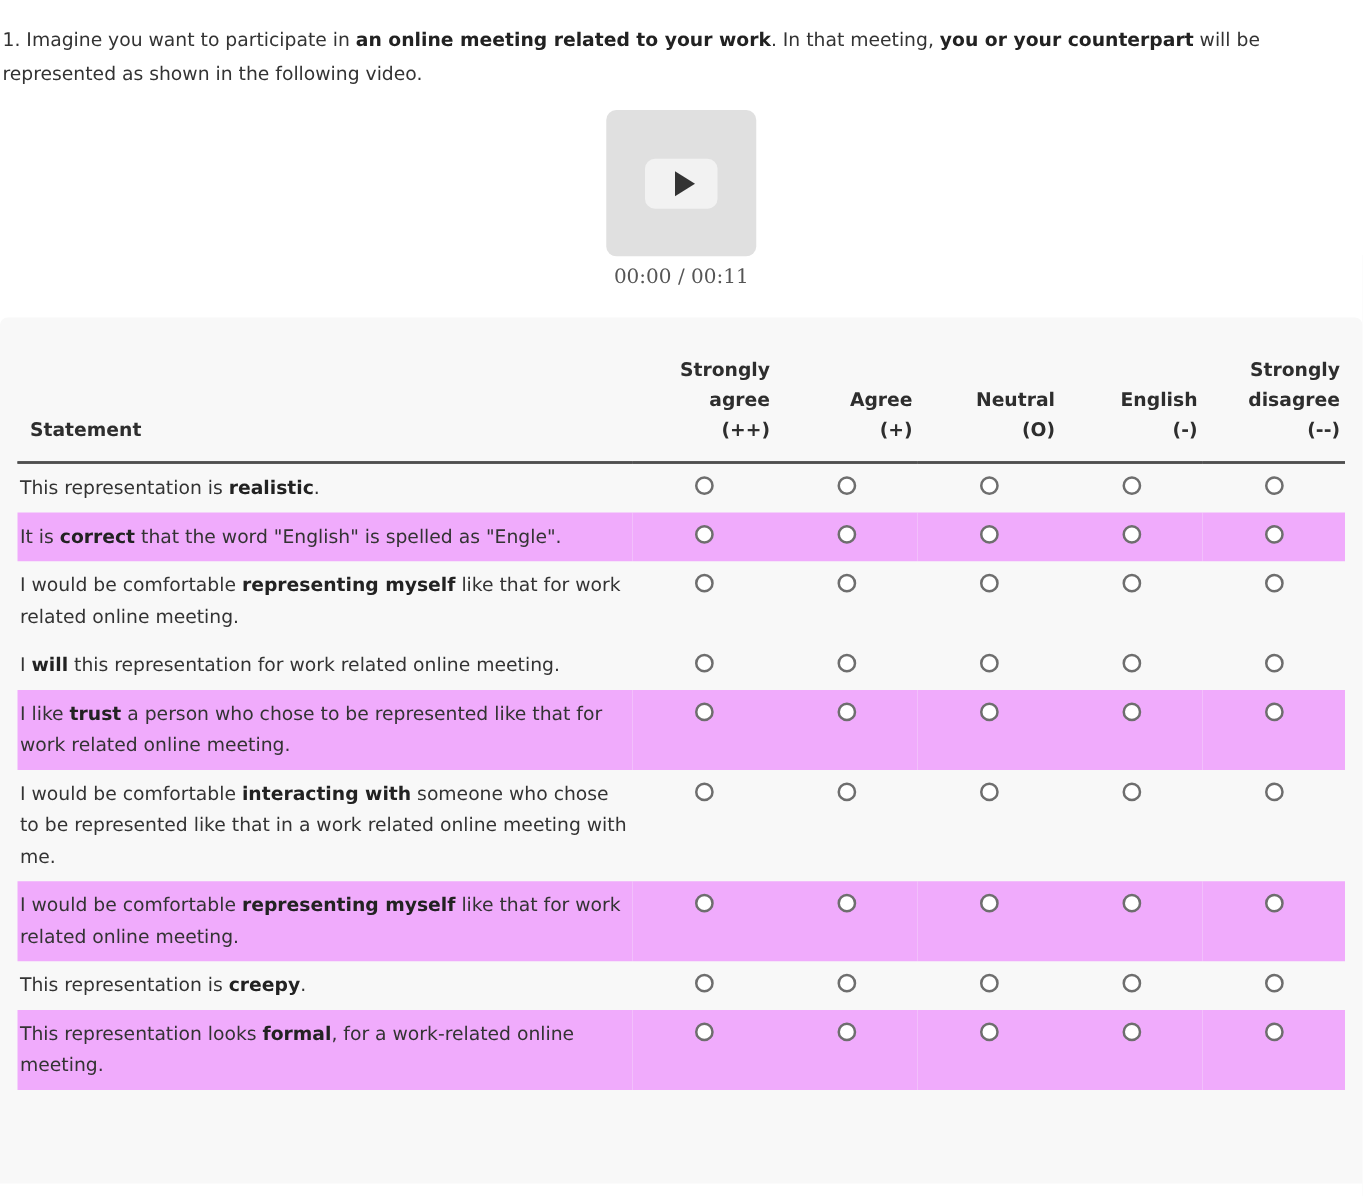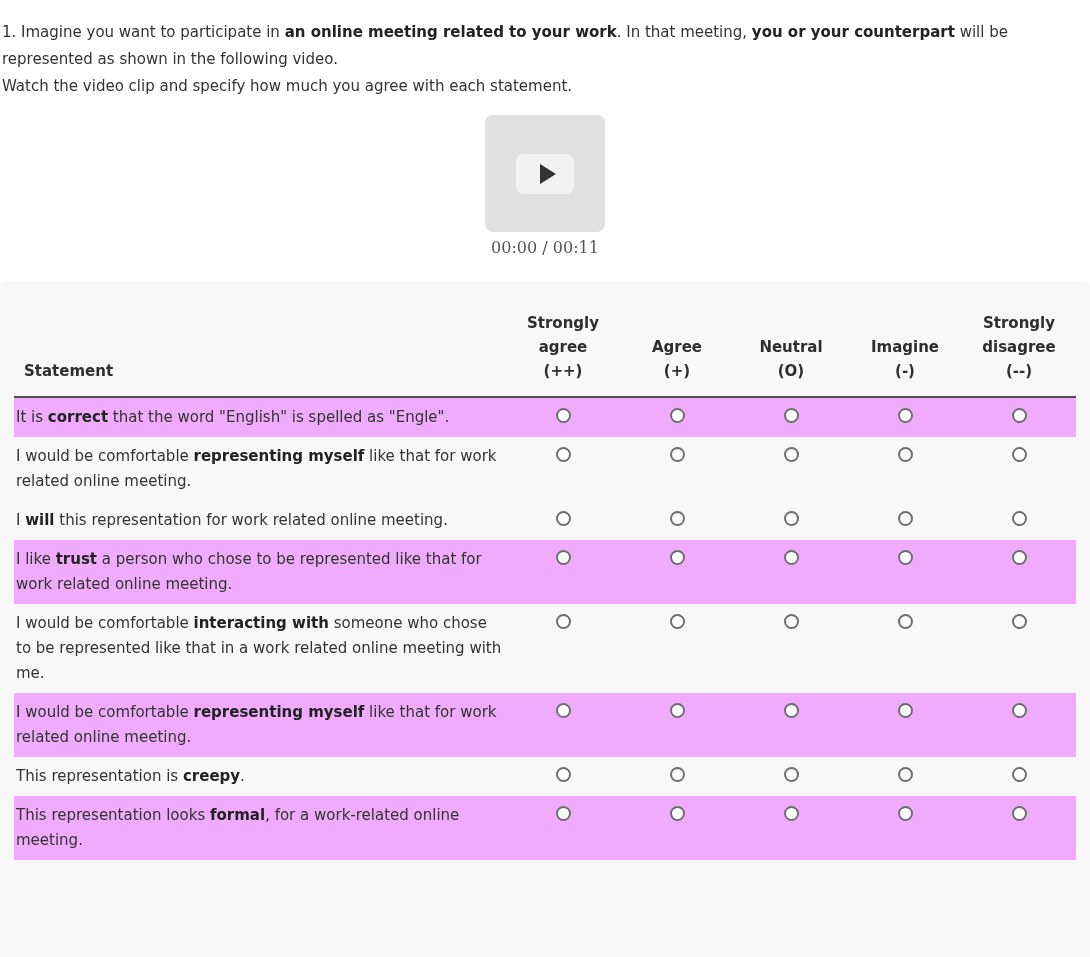--- a/index.html
+++ b/index.html
@@ -64,21 +64,21 @@
     table-layout: fixed;
   }
   th {
     vertical-align: bottom;
     font-weight: bold;
     color: #2e2e2e;
     border-bottom: 2px solid #4f4f4f;
     line-height: 24px;
   }
   th.stmt-h { text-align: left; padding: 30px 8px 13px 10px; }
-  th.opt-h  { width: 106px; text-align: center; padding: 30px 4px 13px 4px; }
+  th.opt-h  { width: 106px; text-align: right; padding: 30px 4px 13px 4px; }
   .col-symbol { display: block; }
 
   td.stmt {
     padding: 7px 4px 7px 2px;
     line-height: 25px;
     vertical-align: top;
   }
   td.opt {
     text-align: center;
     vertical-align: top;
@@ -96,21 +96,21 @@
     background: #ffffff;
     margin: 0;
     cursor: pointer;
     display: inline-block;
   }
   .radio:checked { box-shadow: inset 0 0 0 3px #ffffff; background: #333333; }
 </style>
 </head>
 <body>
 
-<p class="intro"><span>1. Imagine you want to participate in </span><b>an online meeting related to your work</b><span>. In that meeting, </span><b>you or your counterpart</b><span> will be represented as shown in the following video.</span><span class="instruction-line">Watch the video clip and specify how much you agree with each statement.</span></p>
+<p class="intro"><span>1. Imagine you want to participate in </span><b>an online meeting related to your work</b><span>. In that meeting, </span><b>you or your counterpart</b><span> will be represented as shown in the following video.</span></p>
 
 <div class="video-area">
   <div class="video-box">
     <div class="play-btn">
       <div class="play-tri"></div>
     </div>
   </div>
   <div class="video-time">00:00 / 00:11</div>
 </div>
 
@@ -125,30 +125,38 @@
         </th>
         <th class="opt-h">
           <span class="col-label">Agree</span>
           <span class="col-symbol">(+)</span>
         </th>
         <th class="opt-h">
           <span class="col-label">Neutral</span>
           <span class="col-symbol">(O)</span>
         </th>
         <th class="opt-h">
-          <span class="col-label">Imagine</span>
+          <span class="col-label">English</span>
           <span class="col-symbol">(-)</span>
         </th>
         <th class="opt-h">
           <span class="col-label">Strongly disagree</span>
           <span class="col-symbol">(--)</span>
         </th>
       </tr>
     </thead>
     <tbody id="statements-body">
+        <tr>
+          <td class="stmt"><span>This representation is </span><b>realistic</b><span>.</span></td>
+          <td class="opt"><input type="radio" name="statement-0" class="radio" style=""></td>
+          <td class="opt"><input type="radio" name="statement-0" class="radio" style=""></td>
+          <td class="opt"><input type="radio" name="statement-0" class="radio" style=""></td>
+          <td class="opt"><input type="radio" name="statement-0" class="radio" style=""></td>
+          <td class="opt"><input type="radio" name="statement-0" class="radio" style=""></td>
+        </tr>
         <tr class="alt">
           <td class="stmt"><span>It is </span><b>correct</b><span> that the word "English" is spelled as "Engle".</span></td>
           <td class="opt"><input type="radio" name="statement-1" class="radio" style=""></td>
           <td class="opt"><input type="radio" name="statement-1" class="radio" style=""></td>
           <td class="opt"><input type="radio" name="statement-1" class="radio" style=""></td>
           <td class="opt"><input type="radio" name="statement-1" class="radio" style=""></td>
           <td class="opt"><input type="radio" name="statement-1" class="radio" style=""></td>
         </tr>
         <tr>
           <td class="stmt"><span>I would be comfortable </span><b>representing myself</b><span> like that for work related online meeting.</span></td>

